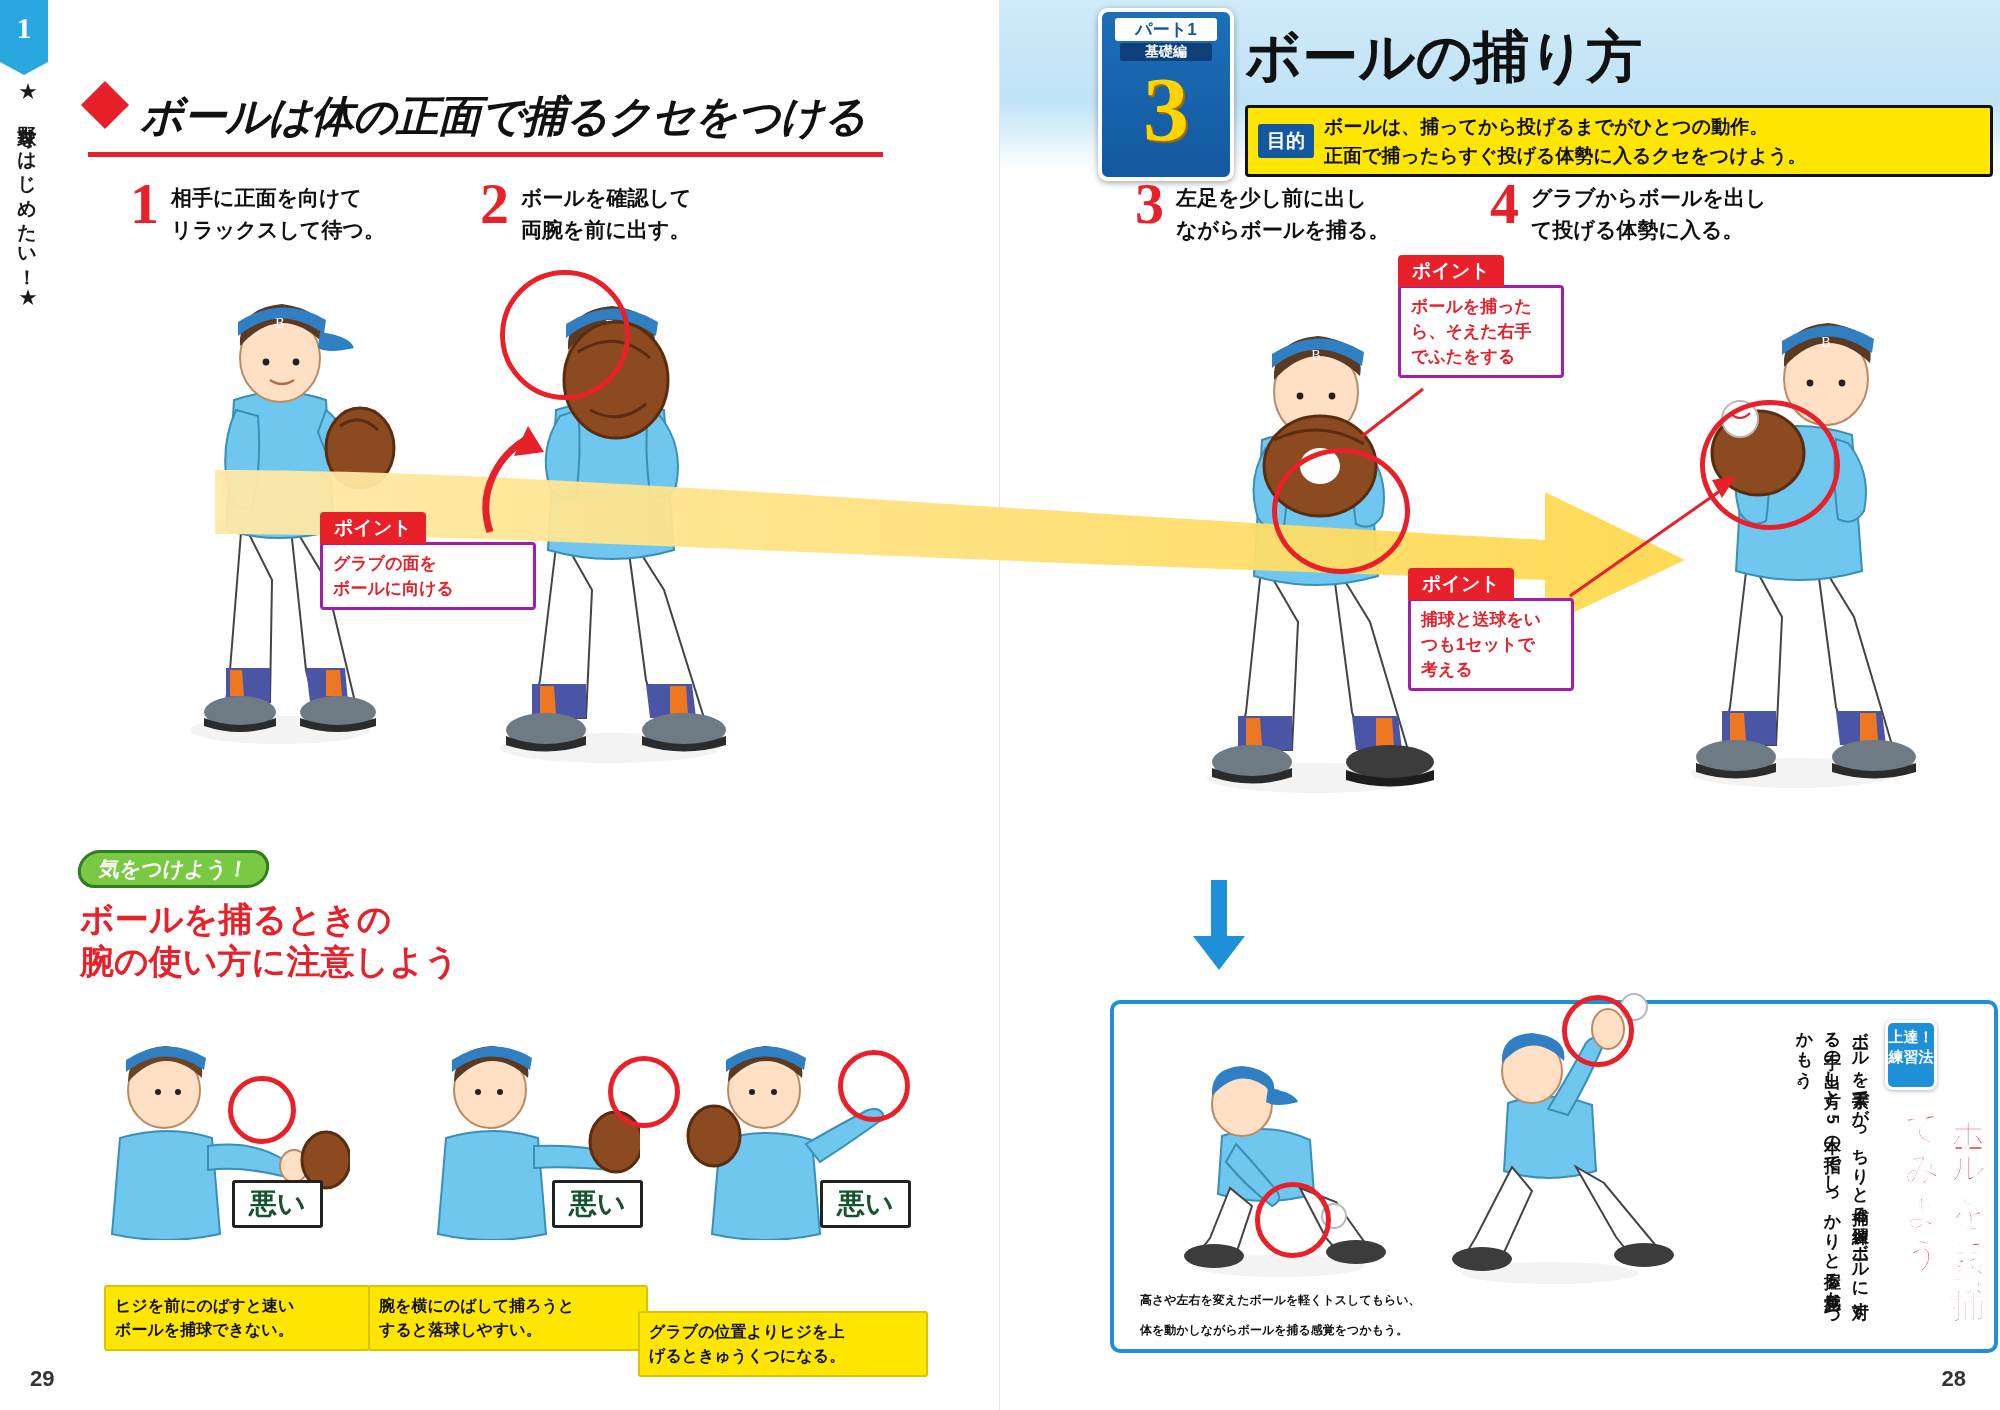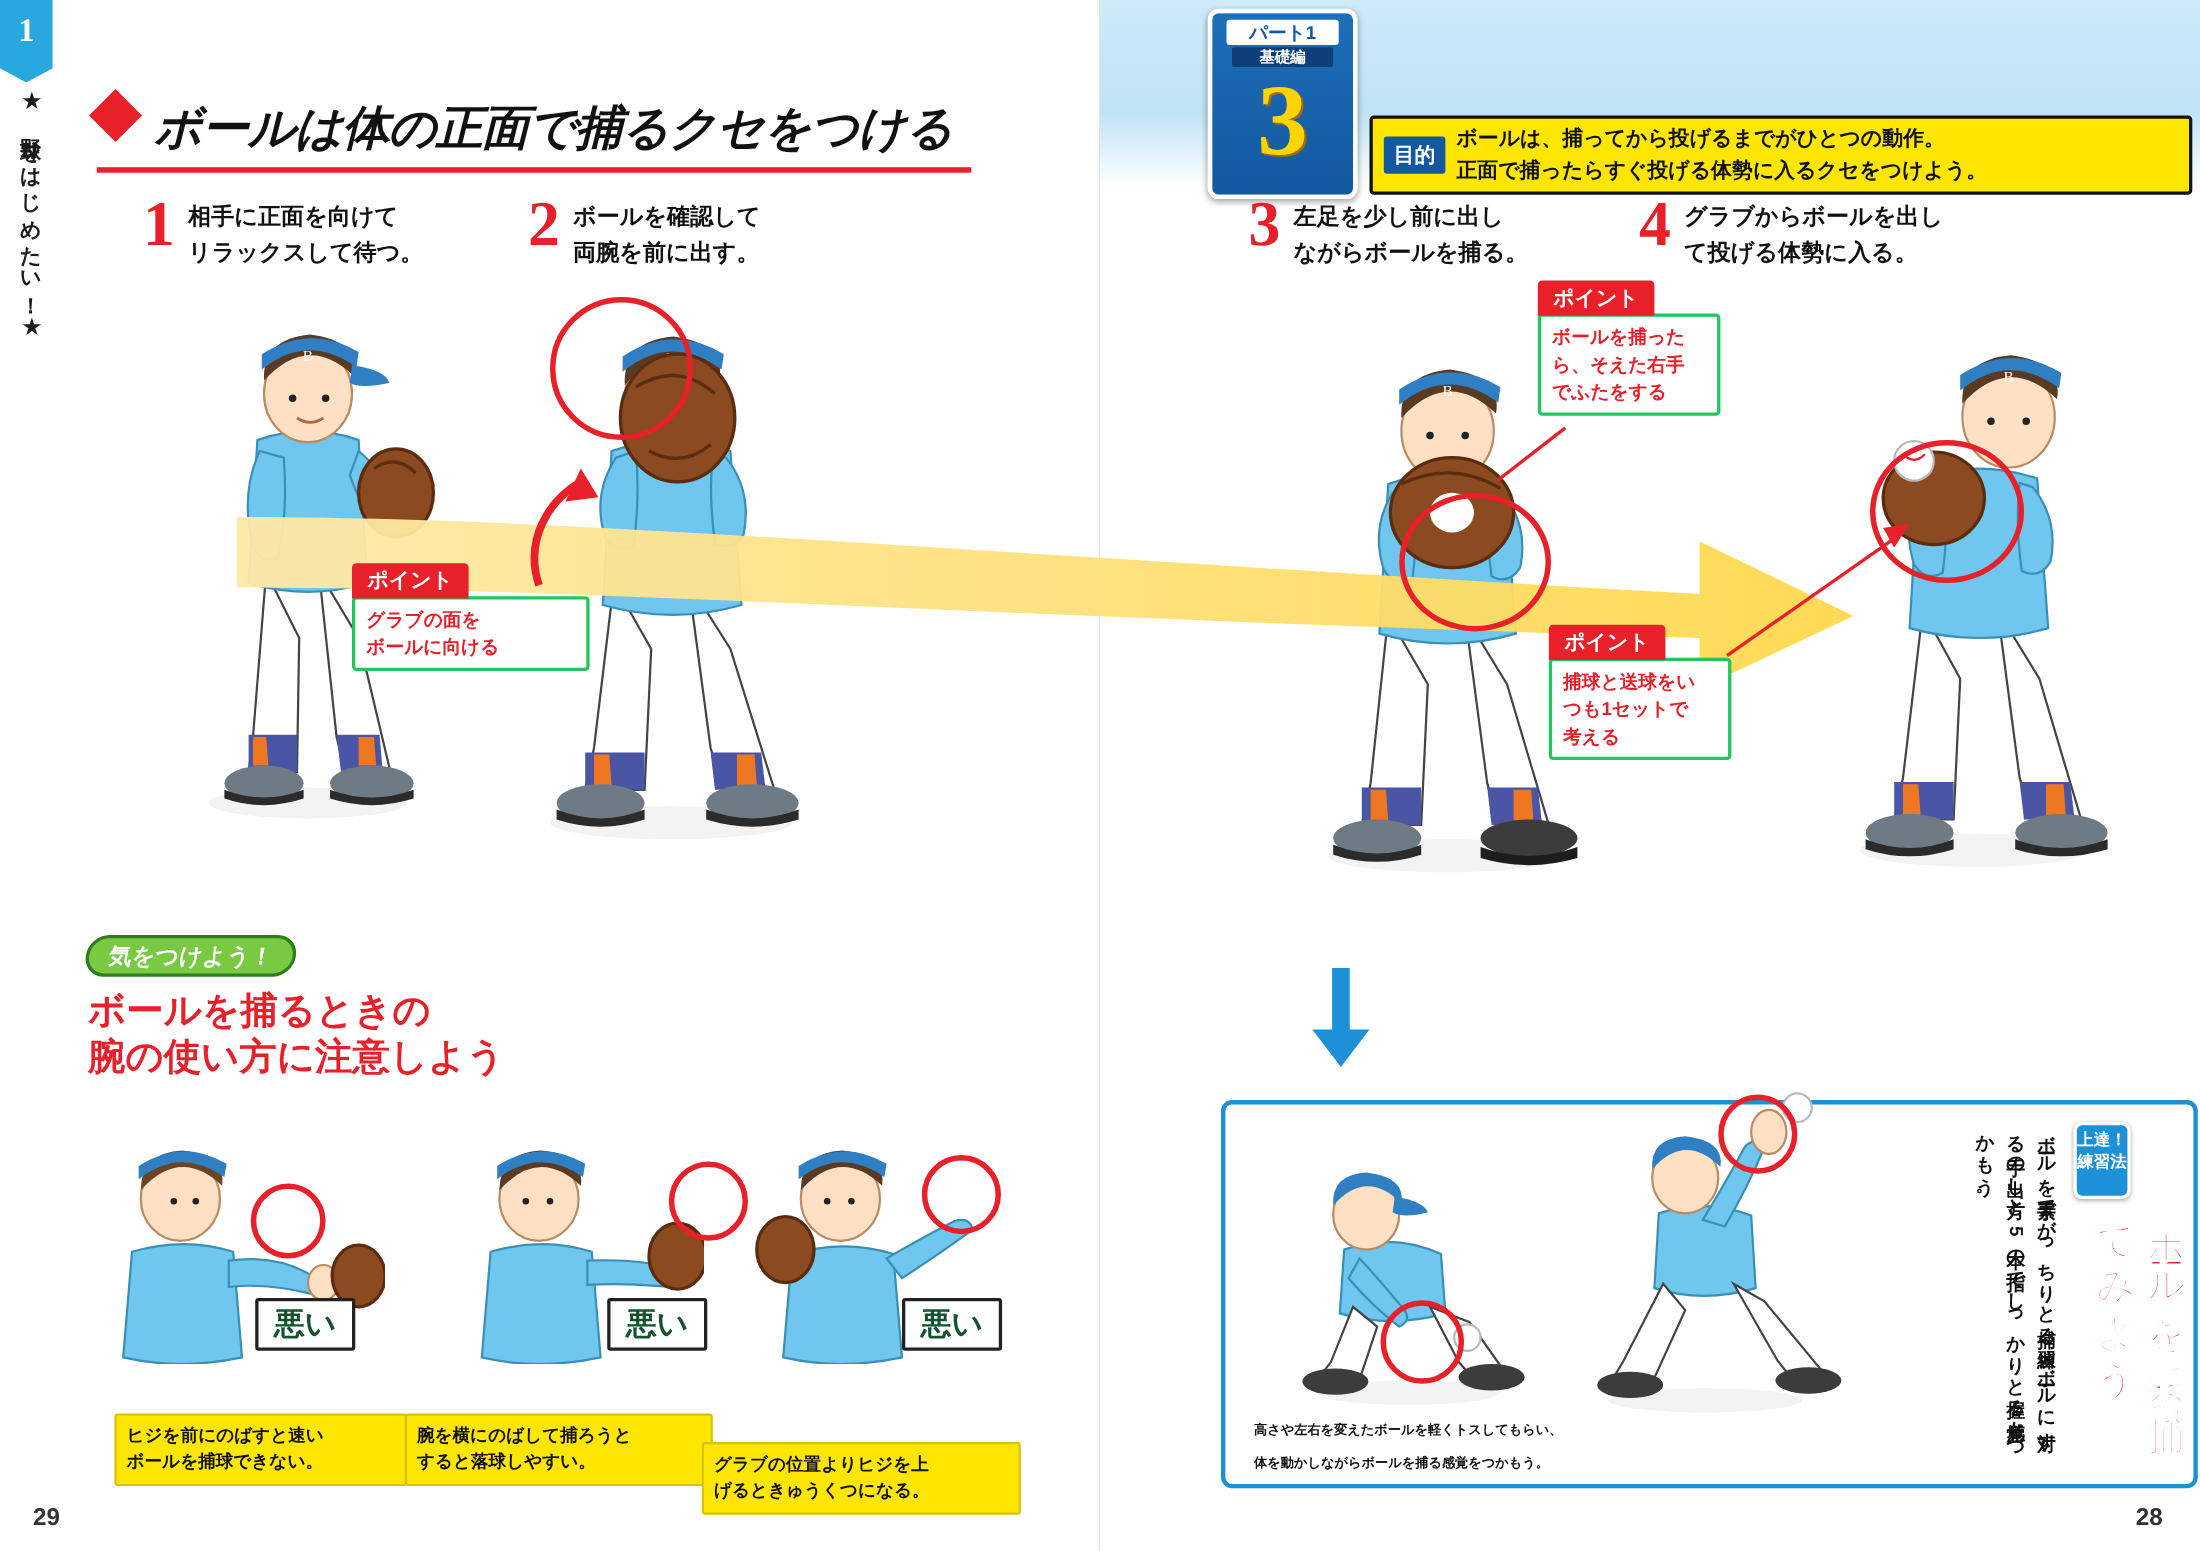--- a/index.html
+++ b/index.html
@@ -74,21 +74,21 @@
   .fig{position:absolute;}
   .fig svg{display:block;}
 
   
   .callout{position:absolute;width:auto;}
   .callout .cap{
     background:#e8202a;color:#fff;font-size:19px;font-weight:bold;
     padding:3px 14px;border-radius:4px 4px 0 0;display:inline-block;
   }
   .callout .body{
-    background:#fff;border:3px solid #22c55e;border-radius:4px;
+    background:#fff;border:3px solid #a21caf;border-radius:4px;
     color:#e8202a;font-size:17px;font-weight:bold;line-height:25px;
     padding:6px 10px;margin-top:-2px;
   }
 
   
   .warn-banner{
     position:absolute;left:78px;top:850px;width:260px;height:44px;
   }
   .warn-banner .pill{
     background:#7ac943;border:3px solid #2e7d1e;border-radius:22px;
@@ -373,20 +373,21 @@
   <div class="right-page"></div>
 
   <div class="rp-blue-band"></div>
 
   <div class="part-badge">
     <div class="p1">パート1</div>
     <div class="p2">基礎編</div>
     <div class="bignum">3</div>
   </div>
 
+  <div class="rp-title">ボールの捕り方</div>
 
   <div class="purpose">
     <div class="tag">目的</div>
     <div class="ptxt">
       <div>ボールは、捕ってから投げるまでがひとつの動作。</div>
       <div>正面で捕ったらすぐ投げる体勢に入るクセをつけよう。</div>
     </div>
   </div>
 
   <div class="step step3">

